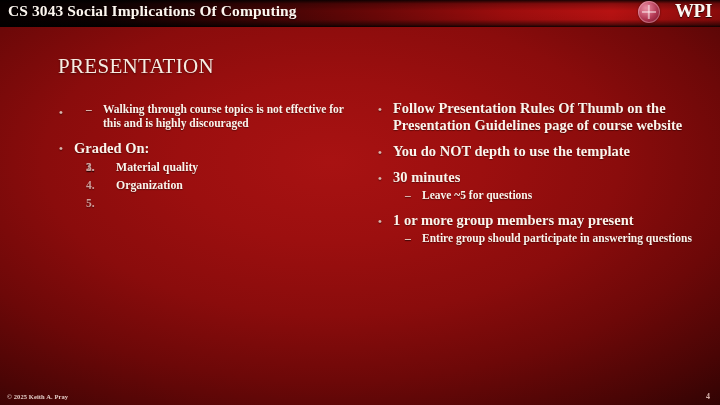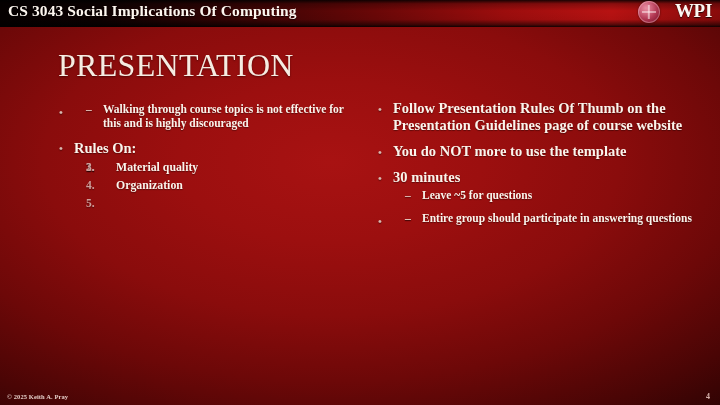--- a/index.html
+++ b/index.html
@@ -97,22 +97,22 @@
     font-weight: bold;
     color: #fdf8f2;
     letter-spacing: -0.3px;
     line-height: 1;
     text-shadow: 0 1px 1px rgba(0,0,0,0.75);
   }
 
   
   .slide-title {
     position: absolute;
-    left: 58px; top: 47px;
-    font-size: 32px;
+    left: 58px; top: 54px;
+    font-size: 21px;
     color: #f6ece2;
     letter-spacing: 0.3px;
     text-shadow: 0 1px 2px rgba(0,0,0,0.45);
   }
 
   
   .body-area {
     position: absolute;
     left: 0; top: 100px;
     width: 720px; height: 280px;
@@ -222,37 +222,37 @@
   </div>
 
   <div class="slide-title">PRESENTATION</div>
 
   <div class="body-area">
     <div class="col col-left">
       <ul class="lvl1">
           <li class="b1 b1-group"><span class="marker">•</span><ul class="lvl2">
               <li class="b2"><span class="marker">–</span><span>Walking through course topics is not effective for this and is highly discouraged</span></li>
             </ul></li>
-          <li class="b1 b1-group"><span class="marker">•</span><span>Rules On:</span><ol class="lvl2">
+          <li class="b1 b1-group"><span class="marker">•</span><span>Graded On:</span><ol class="lvl2">
               <li class="n2"><span class="num">1.</span></li>
               <li class="n2"><span class="num">2.</span></li>
               <li class="n2"><span class="num">3.</span><span>Material quality</span></li>
               <li class="n2"><span class="num">4.</span><span>Organization</span></li>
               <li class="n2"><span class="num">5.</span></li>
             </ol></li>
         </ul>
     </div>
     <div class="col col-right">
       <ul class="lvl1">
           <li class="b1 b1-group"><span class="marker">•</span><span>Follow Presentation Rules Of Thumb on the Presentation Guidelines page of course website</span></li>
-          <li class="b1 b1-group"><span class="marker">•</span><span>You do NOT more to use the template</span></li>
+          <li class="b1 b1-group"><span class="marker">•</span><span>You do NOT depth to use the template</span></li>
           <li class="b1 b1-group"><span class="marker">•</span><span>30 minutes</span><ul class="lvl2">
               <li class="b2"><span class="marker">–</span><span>Leave ~5 for questions</span></li>
             </ul></li>
-          <li class="b1 b1-group"><span class="marker">•</span><ul class="lvl2">
+          <li class="b1 b1-group"><span class="marker">•</span><span>1 or more group members may present</span><ul class="lvl2">
               <li class="b2"><span class="marker">–</span></li>
               <li class="b2"><span class="marker">–</span><span>Entire group should participate in answering questions</span></li>
             </ul></li>
         </ul>
     </div>
   </div>
 
   <div class="footer-copy">© 2025 Keith A. Pray</div>
   <div class="footer-page">4</div>
 

